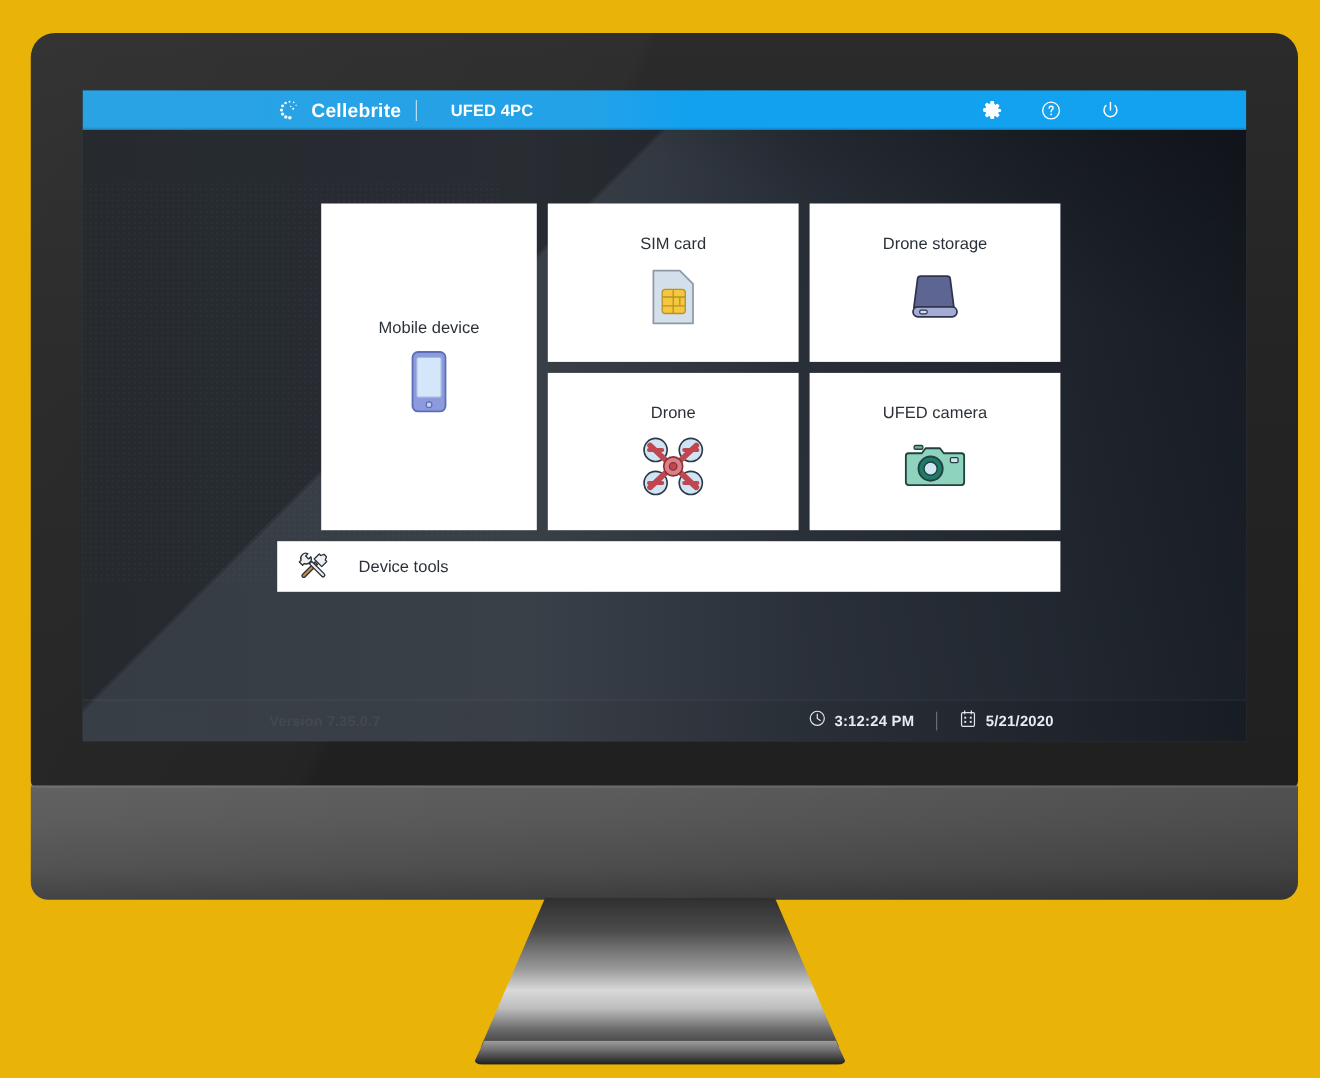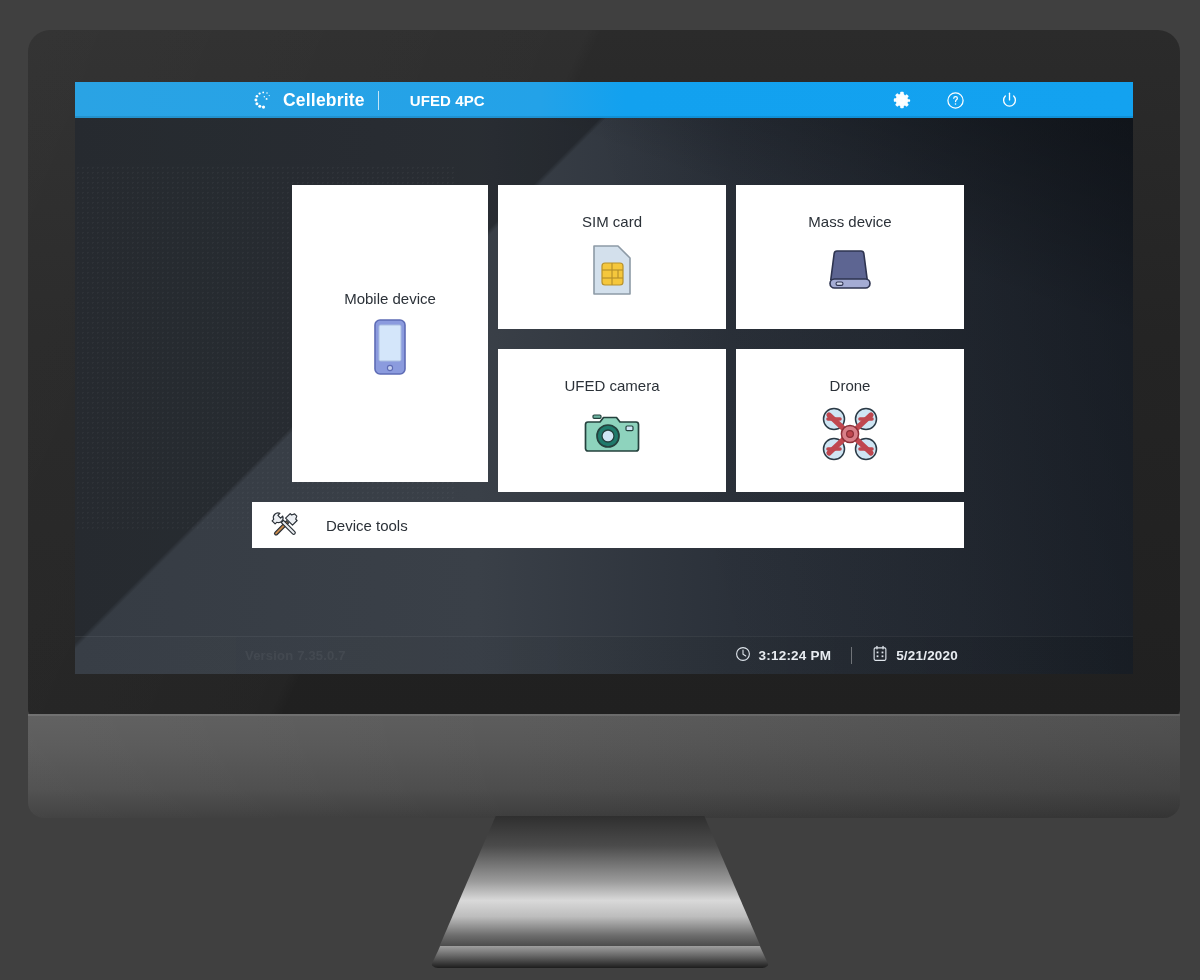--- a/index.html
+++ b/index.html
@@ -3,21 +3,21 @@
 <meta charset="utf-8">
 <style>
   * { margin:0; padding:0; box-sizing:border-box; }
   html,body{
     width:1200px; height:980px;
     background:#000;
     font-family:"Liberation Sans", sans-serif;
     overflow:hidden;
   }
 
-  #root{ position:relative; width:1200px; height:980px; background:#404040; }
+  #root{ position:relative; width:1200px; height:980px; background:#eab308; }
 
   
   .monitor-body{
     position:absolute; left:28px; top:30px; width:1152px; height:686px;
     background:linear-gradient(180deg,#2b2b2b 0%, #242424 45%, #202020 100%);
     border-radius:22px 22px 6px 6px;
   }
   .monitor-body::after{
     content:""; position:absolute; inset:0; border-radius:22px 22px 6px 6px;
     background:linear-gradient(115deg, rgba(255,255,255,.045) 0%, rgba(255,255,255,.02) 38%, rgba(0,0,0,0) 39%);
@@ -108,21 +108,21 @@
   
   .tiles{
     position:absolute; left:177px; top:103px; width:712px;
   }
   .tile-grid{ display:flex; gap:10px; }
   .tile{
     background:#fff; display:flex; flex-direction:column; align-items:center;
     justify-content:center; cursor:pointer; user-select:none;
   }
   .tile-big{ width:228px; height:297px;margin-left:40px; }
-  .tile-col{ display:flex; flex-direction:column; gap:20px; }
+  .tile-col{ display:flex; flex-direction:column; gap:10px; }
   .tile-row{ display:flex; gap:10px; }
   .tile-sm{ width:228px; height:143.5px; }
   .tile-label{
     color:#2b3138; font-size:15px; margin-bottom:12px; line-height:1;
   }
   .tile-icon{ display:flex; align-items:center; justify-content:center; height:58px; }
 
   .tools-bar{
     margin-top:10px; width:712px; height:46px; background:#fff;
     display:flex; align-items:center; padding-left:18px; gap:28px; cursor:pointer;
@@ -226,61 +226,61 @@
                   <rect x="12" y="20" width="21" height="22" rx="3" fill="#f5c73c" stroke="#b8912a" stroke-width="1.2"></rect>
                   <line x1="12" y1="27" x2="33" y2="27" stroke="#b8912a" stroke-width="1.2"></line>
                   <line x1="12" y1="35" x2="33" y2="35" stroke="#b8912a" stroke-width="1.2"></line>
                   <line x1="22" y1="20" x2="22" y2="42" stroke="#b8912a" stroke-width="1.2"></line>
                   <line x1="28" y1="27" x2="28" y2="35" stroke="#b8912a" stroke-width="1.2"></line>
                 </svg>
               </span>
             </div>
 
             <div class="tile tile-sm">
-              <span class="tile-label">Mass device</span>
+              <span class="tile-label">Drone storage</span>
               <span class="tile-icon">
                 <svg width="52" height="50" viewBox="0 0 52 50">
                   <path d="M15 6h22c1.6 0 2.6.9 2.8 2.3l3.4 26.4H6.8L10.2 8.3C10.4 6.9 11.4 6 13 6z" fill="#5d6592" stroke="#2e3450" stroke-width="1.6" stroke-linejoin="round"></path>
                   <rect x="6" y="34" width="40" height="9" rx="4.5" fill="#a4acd4" stroke="#2e3450" stroke-width="1.6"></rect>
                   <rect x="12" y="37" width="7" height="3.4" rx="1.7" fill="#d6dcf0" stroke="#2e3450" stroke-width="1.1"></rect>
                 </svg>
               </span>
             </div>
           </div>
 
           <div class="tile-row">
-
-            <div class="tile tile-sm">
-              <span class="tile-label">UFED camera</span>
-              <span class="tile-icon">
-                <svg width="56" height="48" viewBox="0 0 56 48">
-                  <rect x="9" y="5" width="8" height="3.4" rx="1.2" fill="#6fb6a3" stroke="#24413d" stroke-width="1.2"></rect>
-                  <path d="M4 12h12l3.5-4.5h13L36 12h16c1.4 0 2.5 1.1 2.5 2.5v24c0 1.4-1.1 2.5-2.5 2.5H4c-1.4 0-2.5-1.1-2.5-2.5v-24C1.5 13.1 2.6 12 4 12z" fill="#8ed3bd" stroke="#24413d" stroke-width="1.7" stroke-linejoin="round"></path>
-                  <circle cx="24" cy="26" r="11" fill="#1f7a6b" stroke="#24413d" stroke-width="1.7"></circle>
-                  <circle cx="24" cy="26" r="6" fill="#cfe6f5" stroke="#24413d" stroke-width="1.3"></circle>
-                  <rect x="42" y="16" width="7" height="4.6" rx="1.2" fill="#cfe6f5" stroke="#24413d" stroke-width="1.2"></rect>
-                </svg>
-              </span>
-            </div>
 
             <div class="tile tile-sm">
               <span class="tile-label">Drone</span>
               <span class="tile-icon">
                 <svg width="58" height="56" viewBox="0 0 58 56">
                   <circle cx="13" cy="13" r="10.5" fill="#cfe5f3" stroke="#2b3a46" stroke-width="1.5"></circle>
                   <circle cx="45" cy="13" r="10.5" fill="#cfe5f3" stroke="#2b3a46" stroke-width="1.5"></circle>
                   <circle cx="13" cy="43" r="10.5" fill="#cfe5f3" stroke="#2b3a46" stroke-width="1.5"></circle>
                   <circle cx="45" cy="43" r="10.5" fill="#cfe5f3" stroke="#2b3a46" stroke-width="1.5"></circle>
                   <path d="M8 9 L24 24 M50 9 L34 24 M8 47 L24 32 M50 47 L34 32" stroke="#c0474f" stroke-width="5.2" stroke-linecap="round"></path>
                   <path d="M7 13 L19 13 M39 13 L51 13 M7 43 L19 43 M39 43 L51 43" stroke="#c0474f" stroke-width="3.6" stroke-linecap="round"></path>
                   <circle cx="29" cy="28" r="8.6" fill="#d98089" stroke="#8c3038" stroke-width="1.5"></circle>
                   <circle cx="29" cy="28" r="3.4" fill="#c0474f" stroke="#8c3038" stroke-width="1.2"></circle>
                 </svg>
               </span>
             </div>
+
+            <div class="tile tile-sm">
+              <span class="tile-label">UFED camera</span>
+              <span class="tile-icon">
+                <svg width="56" height="48" viewBox="0 0 56 48">
+                  <rect x="9" y="5" width="8" height="3.4" rx="1.2" fill="#6fb6a3" stroke="#24413d" stroke-width="1.2"></rect>
+                  <path d="M4 12h12l3.5-4.5h13L36 12h16c1.4 0 2.5 1.1 2.5 2.5v24c0 1.4-1.1 2.5-2.5 2.5H4c-1.4 0-2.5-1.1-2.5-2.5v-24C1.5 13.1 2.6 12 4 12z" fill="#8ed3bd" stroke="#24413d" stroke-width="1.7" stroke-linejoin="round"></path>
+                  <circle cx="24" cy="26" r="11" fill="#1f7a6b" stroke="#24413d" stroke-width="1.7"></circle>
+                  <circle cx="24" cy="26" r="6" fill="#cfe6f5" stroke="#24413d" stroke-width="1.3"></circle>
+                  <rect x="42" y="16" width="7" height="4.6" rx="1.2" fill="#cfe6f5" stroke="#24413d" stroke-width="1.2"></rect>
+                </svg>
+              </span>
+            </div>
           </div>
         </div>
       </div>
 
       <div class="tools-bar">
         <span>
           <svg width="28" height="26" viewBox="0 0 28 26">
             <path d="M5 22.3l11.4-11.4 2.2 2.2L7.2 24.5c-.6.6-1.6.6-2.2 0s-.6-1.6 0-2.2z" fill="#c98a4b" stroke="#2b3138" stroke-width="1.2"></path>
             <path d="M15.6 8.2l4.6-4.6 1.4 1.4 3-1.1 2.2 2.2-1.1 3 1.4 1.4-4.6 4.6z" fill="#eceff3" stroke="#2b3138" stroke-width="1.2" stroke-linejoin="round"></path>
             <path d="M9.9 3.4a4.6 4.6 0 0 0-6.2 5.9l-1.6 1.6 3 3 1.6-1.6a4.6 4.6 0 0 0 5.9-6.2l-2 2-2.7-2.7z" fill="#eceff3" stroke="#2b3138" stroke-width="1.2" stroke-linejoin="round"></path>

